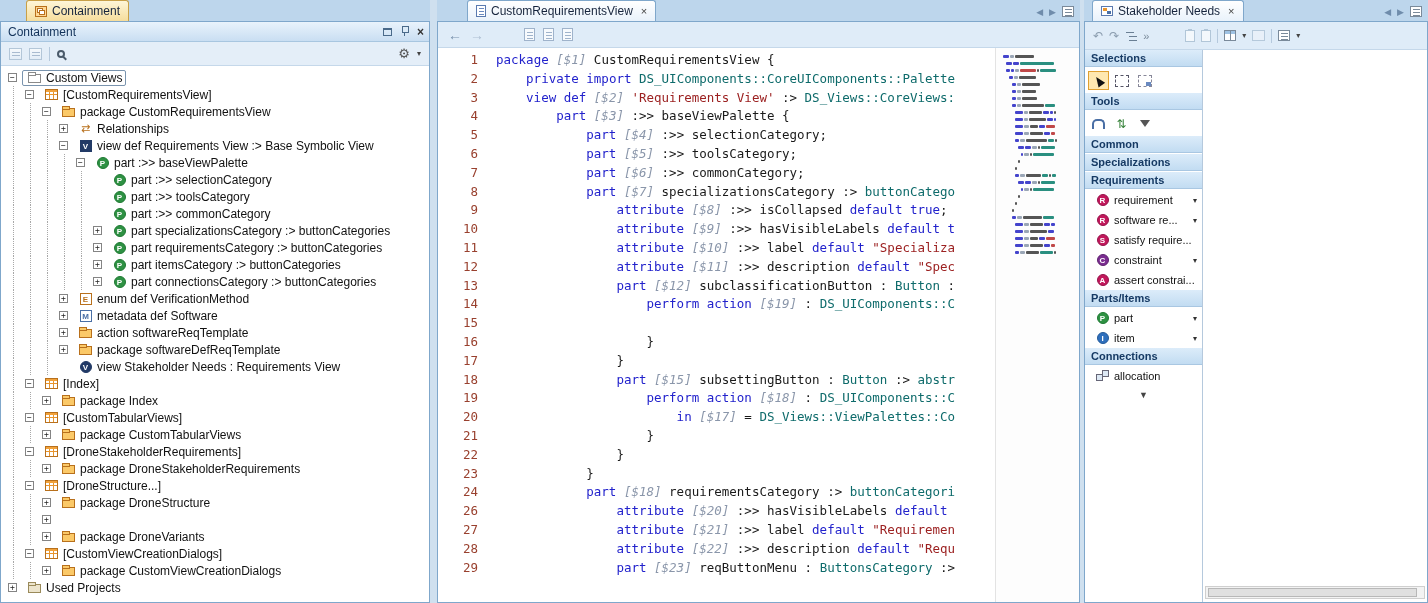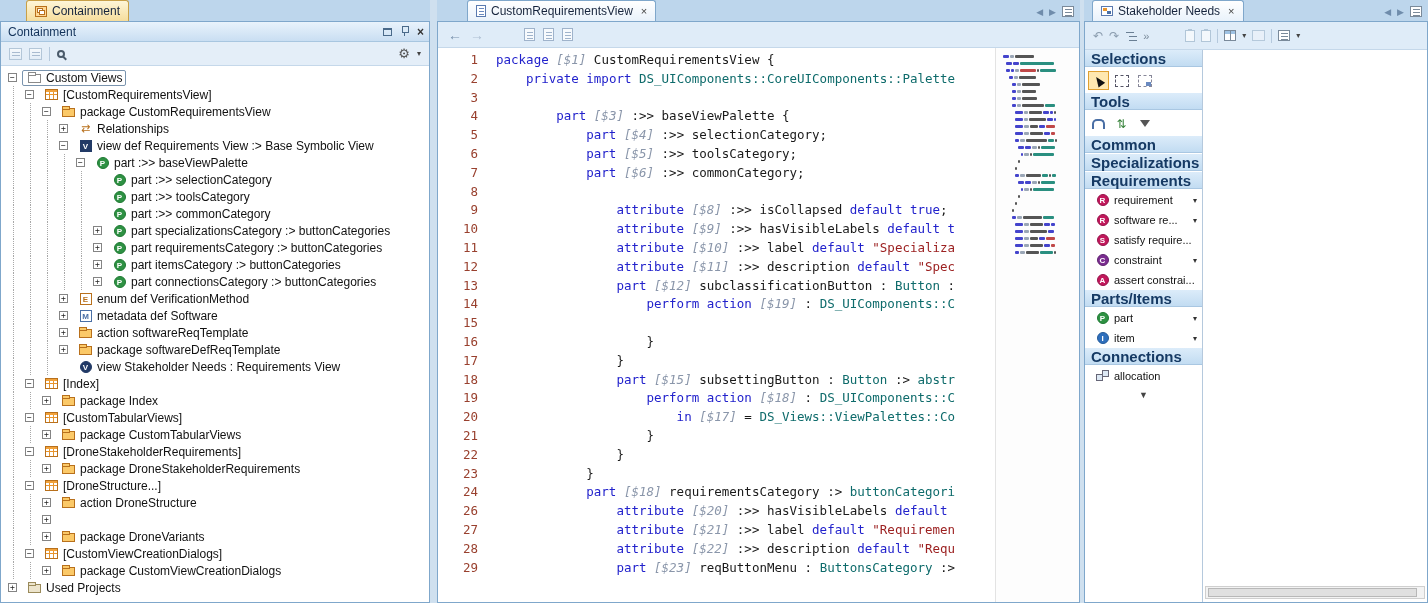--- a/index.html
+++ b/index.html
@@ -111,21 +111,21 @@
   .structico { width:12px; height:12px; position:relative; }
   .structico::before { content:""; position:absolute; left:1px; top:2px; width:8px; height:1.5px; background:#6a7f94; box-shadow:3px 4px 0 #6a7f94, 3px 8px 0 #6a7f94; }
   .clipico { width:10px; height:12px; border:1px solid #9ab2c8; background:#fff; position:relative; opacity:.65; }
   .clipico::before { content:""; position:absolute; left:2px; top:-2px; width:4px; height:2px; background:#9ab2c8; }
   .gridico { width:12px; height:11px; border:1px solid #7a8a9a; background:linear-gradient(to bottom,#9fc3e4 3px,transparent 3px),#fff; position:relative; }
   .gridico::before { content:""; position:absolute; left:5px; top:0; bottom:0; width:1px; background:#7a8a9a; }
   .imgico { width:13px; height:11px; border:1px solid #9ab2c8; background:#eef4fa; opacity:.6; }
   .rbody { flex:1; display:flex; overflow:hidden; }
   .palette { width:118px; flex:none; background:#fff; border-right:1px solid #b5c9dd; overflow:hidden; }
   .psec-h { height:17px; display:flex; align-items:center; padding-left:6px; background:linear-gradient(#dcecfa,#c2dcf2); border-bottom:1px solid #a9c7e2; margin-bottom:1px; }
-  .psec-h span { font-size:15px; font-weight:bold; color:#163a64; }
+  .psec-h span { font-size:11px; font-weight:bold; color:#163a64; }
   .ptools { display:flex; align-items:center; padding:3px 3px; background:#fff; }
   .ptool { width:21px; height:19px; display:inline-flex; align-items:center; justify-content:center; margin-right:2px; border:1px solid transparent; position:relative; }
   .ptool.active { border-color:#e0a030; background:#ffe8b0; }
   .tool-cursor::before { content:""; width:0; height:0; border-left:4px solid transparent; border-right:4px solid transparent; border-bottom:10px solid #111; transform:rotate(-35deg); }
   .tool-marquee::before { content:""; width:12px; height:10px; border:1px dashed #556; }
   .tool-group::before { content:""; width:12px; height:10px; border:1px dashed #889; }
   .tool-group::after { content:""; position:absolute; right:3px; bottom:3px; width:5px; height:4px; background:#6a8ac0; }
   .tool-magnet::before { content:""; width:9px; height:8px; border:2px solid #4a6fa5; border-bottom:none; border-radius:5px 5px 0 0; }
   .tool-swap::before { content:"⇅"; font-family:"DejaVu Sans", sans-serif; font-size:12px; color:#2e7d32; }
   .tool-filter::before { content:""; width:0; height:0; border-left:5px solid transparent; border-right:5px solid transparent; border-top:7px solid #555; }
@@ -511,21 +511,21 @@
           <div class="trow">
             <span class="tcell guide"></span>
             <span class="tcell guide"></span>
             <span class="tcell">
               <span class="exp">+</span>
             </span>
             <span class="lwrap">
               <span class="ic">
                 <i class="shape fold" style="background: rgb(251, 201, 104); border-color: rgb(184, 112, 28);"></i>
               </span>
-              <span class="tlabel">action DroneStructure</span>
+              <span class="tlabel">package DroneStructure</span>
             </span>
           </div>
           <div class="trow">
             <span class="tcell guide"></span>
             <span class="tcell guide"></span>
             <span class="tcell">
               <span class="exp">+</span>
             </span>
           </div>
           <div class="trow">
@@ -602,26 +602,26 @@
         <span class="navbtn dim">→</span>
         <span class="gapL"></span>
         <span class="docico"></span>
         <span class="docico"></span>
         <span class="docico"></span>
       </div>
       <div class="editor">
         <div class="code">
             <div class="cl"><span class="ln">1</span><span class="ct" style="padding-left: 0ch;"><span class="tk-k">package </span><span class="tk-m">[$1] </span><span class="tk-p">CustomRequirementsView {</span></span></div>
             <div class="cl"><span class="ln">2</span><span class="ct" style="padding-left: 4ch;"><span class="tk-k">private </span><span class="tk-k">import </span><span class="tk-t">DS_UIComponents::CoreUIComponents::Palette</span></span></div>
-            <div class="cl"><span class="ln">3</span></div>
+            <div class="cl"><span class="ln">3</span><span class="ct" style="padding-left: 4ch;"><span class="tk-k">view </span><span class="tk-k">def </span><span class="tk-m">[$2] </span><span class="tk-s">'Requirements View' </span><span class="tk-p">:&gt; </span><span class="tk-t">DS_Views::CoreViews:</span></span></div>
             <div class="cl"><span class="ln">4</span><span class="ct" style="padding-left: 8ch;"><span class="tk-k">part </span><span class="tk-m">[$3] </span><span class="tk-p">:&gt;&gt; baseViewPalette {</span></span></div>
             <div class="cl"><span class="ln">5</span><span class="ct" style="padding-left: 12ch;"><span class="tk-k">part </span><span class="tk-m">[$4] </span><span class="tk-p">:&gt;&gt; selectionCategory;</span></span></div>
             <div class="cl"><span class="ln">6</span><span class="ct" style="padding-left: 12ch;"><span class="tk-k">part </span><span class="tk-m">[$5] </span><span class="tk-p">:&gt;&gt; toolsCategory;</span></span></div>
             <div class="cl"><span class="ln">7</span><span class="ct" style="padding-left: 12ch;"><span class="tk-k">part </span><span class="tk-m">[$6] </span><span class="tk-p">:&gt;&gt; commonCategory;</span></span></div>
-            <div class="cl"><span class="ln">8</span></div>
+            <div class="cl"><span class="ln">8</span><span class="ct" style="padding-left: 12ch;"><span class="tk-k">part </span><span class="tk-m">[$7] </span><span class="tk-p">specializationsCategory :&gt; </span><span class="tk-t">buttonCatego</span></span></div>
             <div class="cl"><span class="ln">9</span><span class="ct" style="padding-left: 16ch;"><span class="tk-k">attribute </span><span class="tk-m">[$8] </span><span class="tk-p">:&gt;&gt; isCollapsed </span><span class="tk-k">default </span><span class="tk-k">true</span><span class="tk-p">;</span></span></div>
             <div class="cl"><span class="ln">10</span><span class="ct" style="padding-left: 16ch;"><span class="tk-k">attribute </span><span class="tk-m">[$9] </span><span class="tk-p">:&gt;&gt; hasVisibleLabels </span><span class="tk-k">default </span><span class="tk-k">t</span></span></div>
             <div class="cl"><span class="ln">11</span><span class="ct" style="padding-left: 16ch;"><span class="tk-k">attribute </span><span class="tk-m">[$10] </span><span class="tk-p">:&gt;&gt; label </span><span class="tk-k">default </span><span class="tk-s">"Specializa</span></span></div>
             <div class="cl"><span class="ln">12</span><span class="ct" style="padding-left: 16ch;"><span class="tk-k">attribute </span><span class="tk-m">[$11] </span><span class="tk-p">:&gt;&gt; description </span><span class="tk-k">default </span><span class="tk-s">"Spec</span></span></div>
             <div class="cl"><span class="ln">13</span><span class="ct" style="padding-left: 16ch;"><span class="tk-k">part </span><span class="tk-m">[$12] </span><span class="tk-p">subclassificationButton : </span><span class="tk-t">Button </span><span class="tk-p">:</span></span></div>
             <div class="cl"><span class="ln">14</span><span class="ct" style="padding-left: 20ch;"><span class="tk-k">perform </span><span class="tk-k">action </span><span class="tk-m">[$19] </span><span class="tk-p">: </span><span class="tk-t">DS_UIComponents::C</span></span></div>
             <div class="cl"><span class="ln">15</span><span class="ct" style="padding-left: 24ch; margin-top: 38px;"><span class="tk-k">in </span><span class="tk-m">[$14] </span><span class="tk-p">= </span><span class="tk-t">DS_Views::ViewPalettes::Co</span></span></div>
             <div class="cl"><span class="ln">16</span><span class="ct" style="padding-left: 20ch;"><span class="tk-p">}</span></span></div>
             <div class="cl"><span class="ln">17</span><span class="ct" style="padding-left: 16ch;"><span class="tk-p">}</span></span></div>
             <div class="cl"><span class="ln">18</span><span class="ct" style="padding-left: 16ch;"><span class="tk-k">part </span><span class="tk-m">[$15] </span><span class="tk-p">subsettingButton : </span><span class="tk-t">Button </span><span class="tk-p">:&gt; </span><span class="tk-t">abstr</span></span></div>

